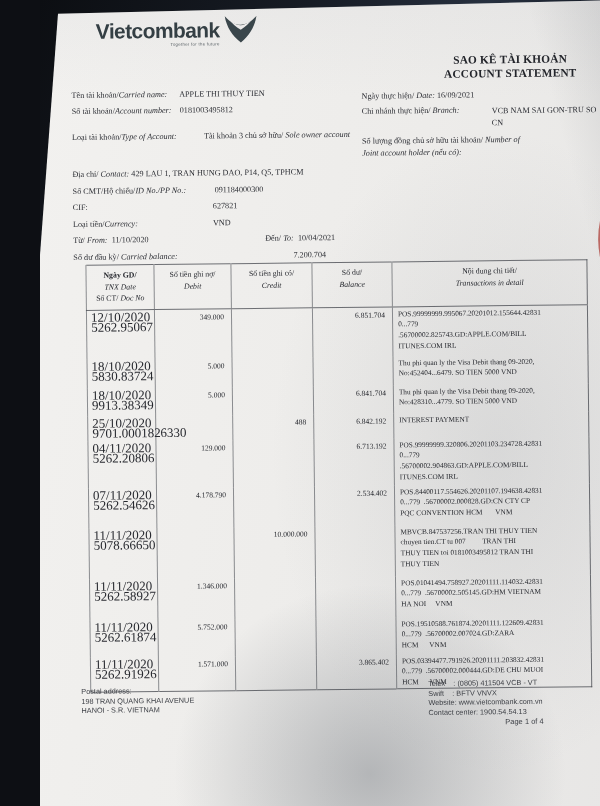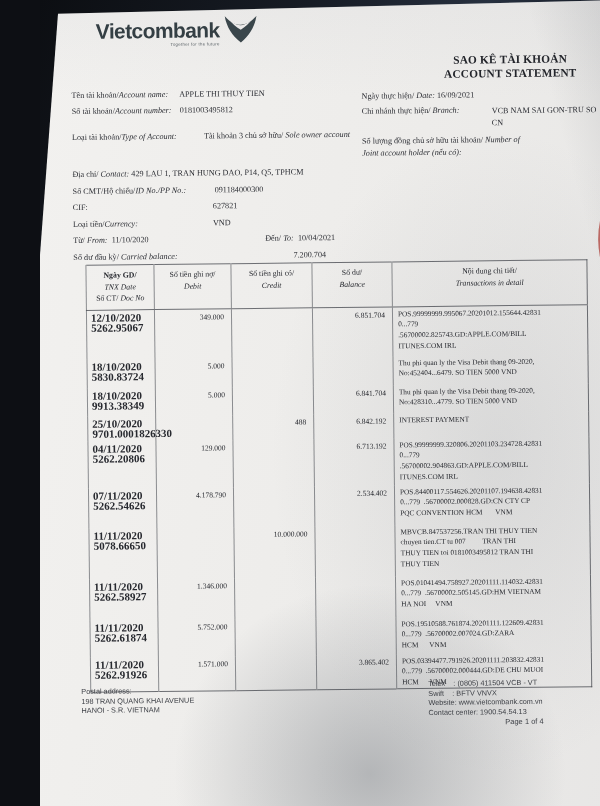--- a/index.html
+++ b/index.html
@@ -35,21 +35,21 @@
   .jointbox{width:160px;white-space:normal;line-height:11.5px;}
   .branchval{position:absolute;left:130px;top:0;width:112px;white-space:normal;line-height:11.5px;}
   
   .tblwrap{left:47px;top:262px;}
   table.tbl{border-collapse:collapse;table-layout:fixed;width:501px;color:#27292f;
     border:1px solid rgba(75,77,84,.8);}
   .tbl th,.tbl td{border-left:1px solid rgba(85,87,94,.65);vertical-align:top;padding:0;}
   .tbl th{border-bottom:1px solid rgba(75,77,84,.8);text-align:center;font-weight:normal;
     font-size:7.8px;line-height:11.5px;padding:4px 2px 5px 2px;}
   .hb{font-weight:bold;}
-  td.c1{font-weight:bold;font-size:11px;line-height:10.5px;padding:2px 1px 0 4px;}
+  td.c1{font-weight:normal;font-size:13px;line-height:10.5px;padding:2px 1px 0 4px;}
   td.num{text-align:right;font-size:7.5px;padding:3px 7px 0 2px;}
   td.det{font-size:7.3px;line-height:10.8px;padding:2px 14px 0 5px;white-space:pre-line;
     word-wrap:break-word;}
   tr.r1 td{height:46px;} tr.r2 td{height:26px;} tr.r3 td{height:25px;} tr.r4 td{height:22px;}
   tr.r5 td{height:44px;} tr.r6 td{height:37px;} tr.r7 td{height:48px;} tr.r8 td{height:38px;}
   tr.r9 td{height:34px;} tr.r10 td{height:26px;}
   
   .foot{font-family:"Liberation Sans",sans-serif;font-size:7.3px;line-height:9.6px;color:#3c3f45;}
   .pagenum{font-family:"Liberation Sans",sans-serif;font-size:7.5px;color:#3c3f45;
     width:90px;text-align:right;}
@@ -85,21 +85,21 @@
           </svg>
         </span>
       </div>
 
       <div class="abs doc-title">
         <div>SAO KÊ TÀI KHOẢN</div>
         <div>ACCOUNT STATEMENT</div>
       </div>
 
       <div class="abs il" style="left:35px;top:88px;">
-        <span class="lbl w106"><span>Tên tài khoản/</span><span class="en">Account name:</span></span>
+        <span class="lbl w106"><span>Tên tài khoản/</span><span class="en">Carried name:</span></span>
         <span>APPLE THI THUY TIEN</span>
       </div>
       <div class="abs il" style="left:35px;top:104px;">
         <span class="lbl w106"><span>Số tài khoản/</span><span class="en">Account number:</span></span>
         <span>0181003495812</span>
       </div>
       <div class="abs il" style="left:35px;top:130px;">
         <span class="lbl w130"><span>Loại tài khoản/</span><span class="en">Type of Account:</span></span>
         <span><span>Tài khoản 3 chủ sở hữu/</span> <span class="en">Sole owner account</span></span>
       </div>

